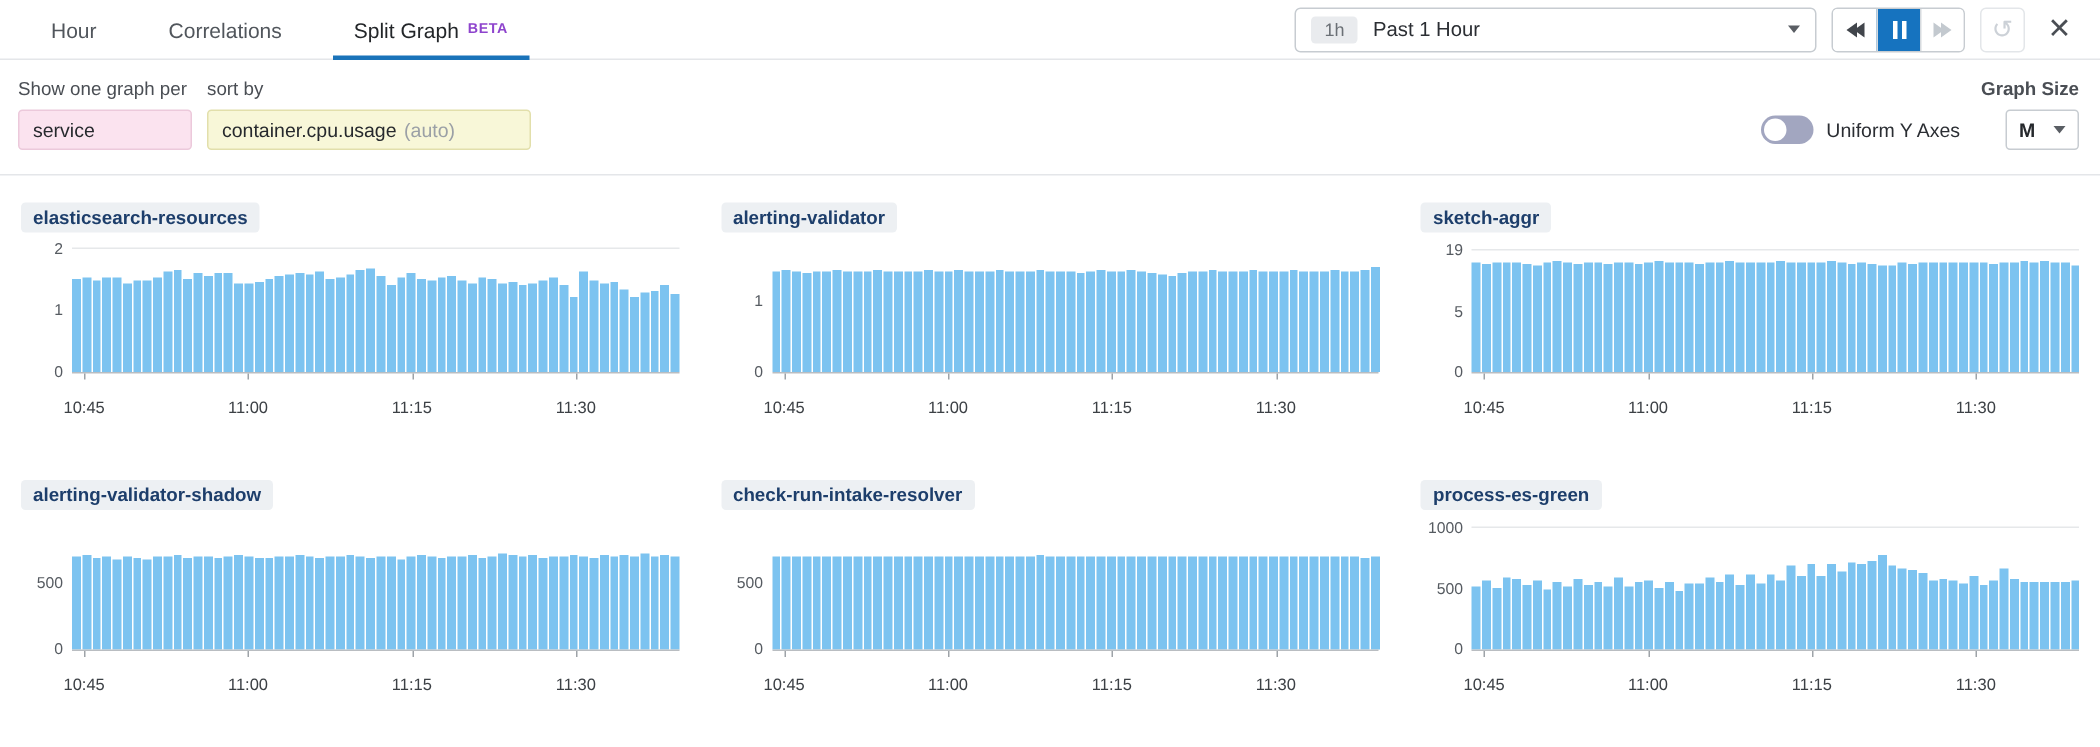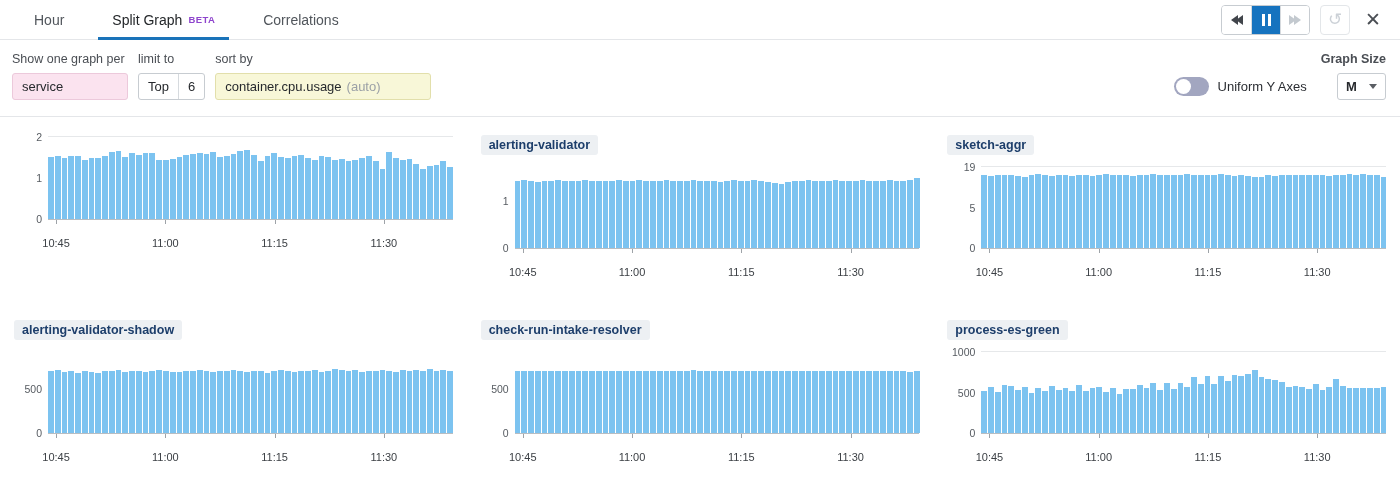--- a/index.html
+++ b/index.html
@@ -81,29 +81,34 @@
   .xlabel { position: absolute; top: 12px; transform: translateX(-50%); font-size: 11px; color: #3c4045; white-space: nowrap; }
 </style>
 </head>
 <body>
 
 <div class="tabbar">
   <div class="tabs">
     <div class="tab">
         <span>Hour</span>
       </div>
+    <div class="tab">
+        <span>Correlations</span>
+      </div>
     <div class="tab active">
       <span>Split Graph</span>
       <span class="beta-badge">BETA</span>
     </div>
-    <div class="tab">
-        <span>Correlations</span>
-      </div>
   </div>
   <div class="tabbar-right">
+    <div class="time-picker">
+      <span class="time-chip">1h</span>
+      <span class="time-label">Past 1 Hour</span>
+      <span class="caret-down"></span>
+    </div>
     <div class="playback">
       <div class="pb-btn">
         <span class="tri tri-l"></span>
           <span class="tri tri-l"></span>
       </div>
       <div class="pb-btn active">
         <span class="pause-bars">
             <i></i>
             <i></i>
           </span>
@@ -120,27 +125,20 @@
         <span>✕</span>
       </div>
   </div>
 </div>
 
 <div class="controls">
   <div class="field">
     <div class="field-label">Show one graph per</div>
     <div class="input-box input-groupby">
       <span>service</span>
-    </div>
-  </div>
-  <div class="field">
-    <div class="field-label">limit to</div>
-    <div class="input-box limit-box">
-      <span class="limit-top">Top</span>
-      <span class="limit-count">6</span>
     </div>
   </div>
   <div class="field">
     <div class="field-label">sort by</div>
     <div class="input-box input-sortby">
       <span>container.cpu.usage</span>
       <span class="sort-suffix">(auto)</span>
     </div>
   </div>
   <div class="controls-right">
@@ -155,21 +153,21 @@
       <div class="size-select">
         <span>M</span>
         <span class="caret-down"></span>
       </div>
     </div>
   </div>
 </div>
 
 <div class="main">
   <div class="charts-grid" id="charts-grid">
-      <div class="chart-card"><div class="chart-body">
+      <div class="chart-card"><div class="chart-badge">elasticsearch-resources</div><div class="chart-body">
           <div class="yaxis">
             <span class="ytick" style="bottom: 0%;">0</span>
             <span class="ytick" style="bottom: 48.7805%;">1</span>
             <span class="ytick" style="bottom: 97.561%;">2</span>
           </div>
           <div class="plot">
             <div class="gridline" style="bottom: 97.561%;"></div>
             <div class="bars">
               <div class="bar" style="height: 74.1463%; background: rgb(124, 195, 240);"></div>
               <div class="bar" style="height: 75.6098%; background: rgb(124, 195, 240);"></div>

